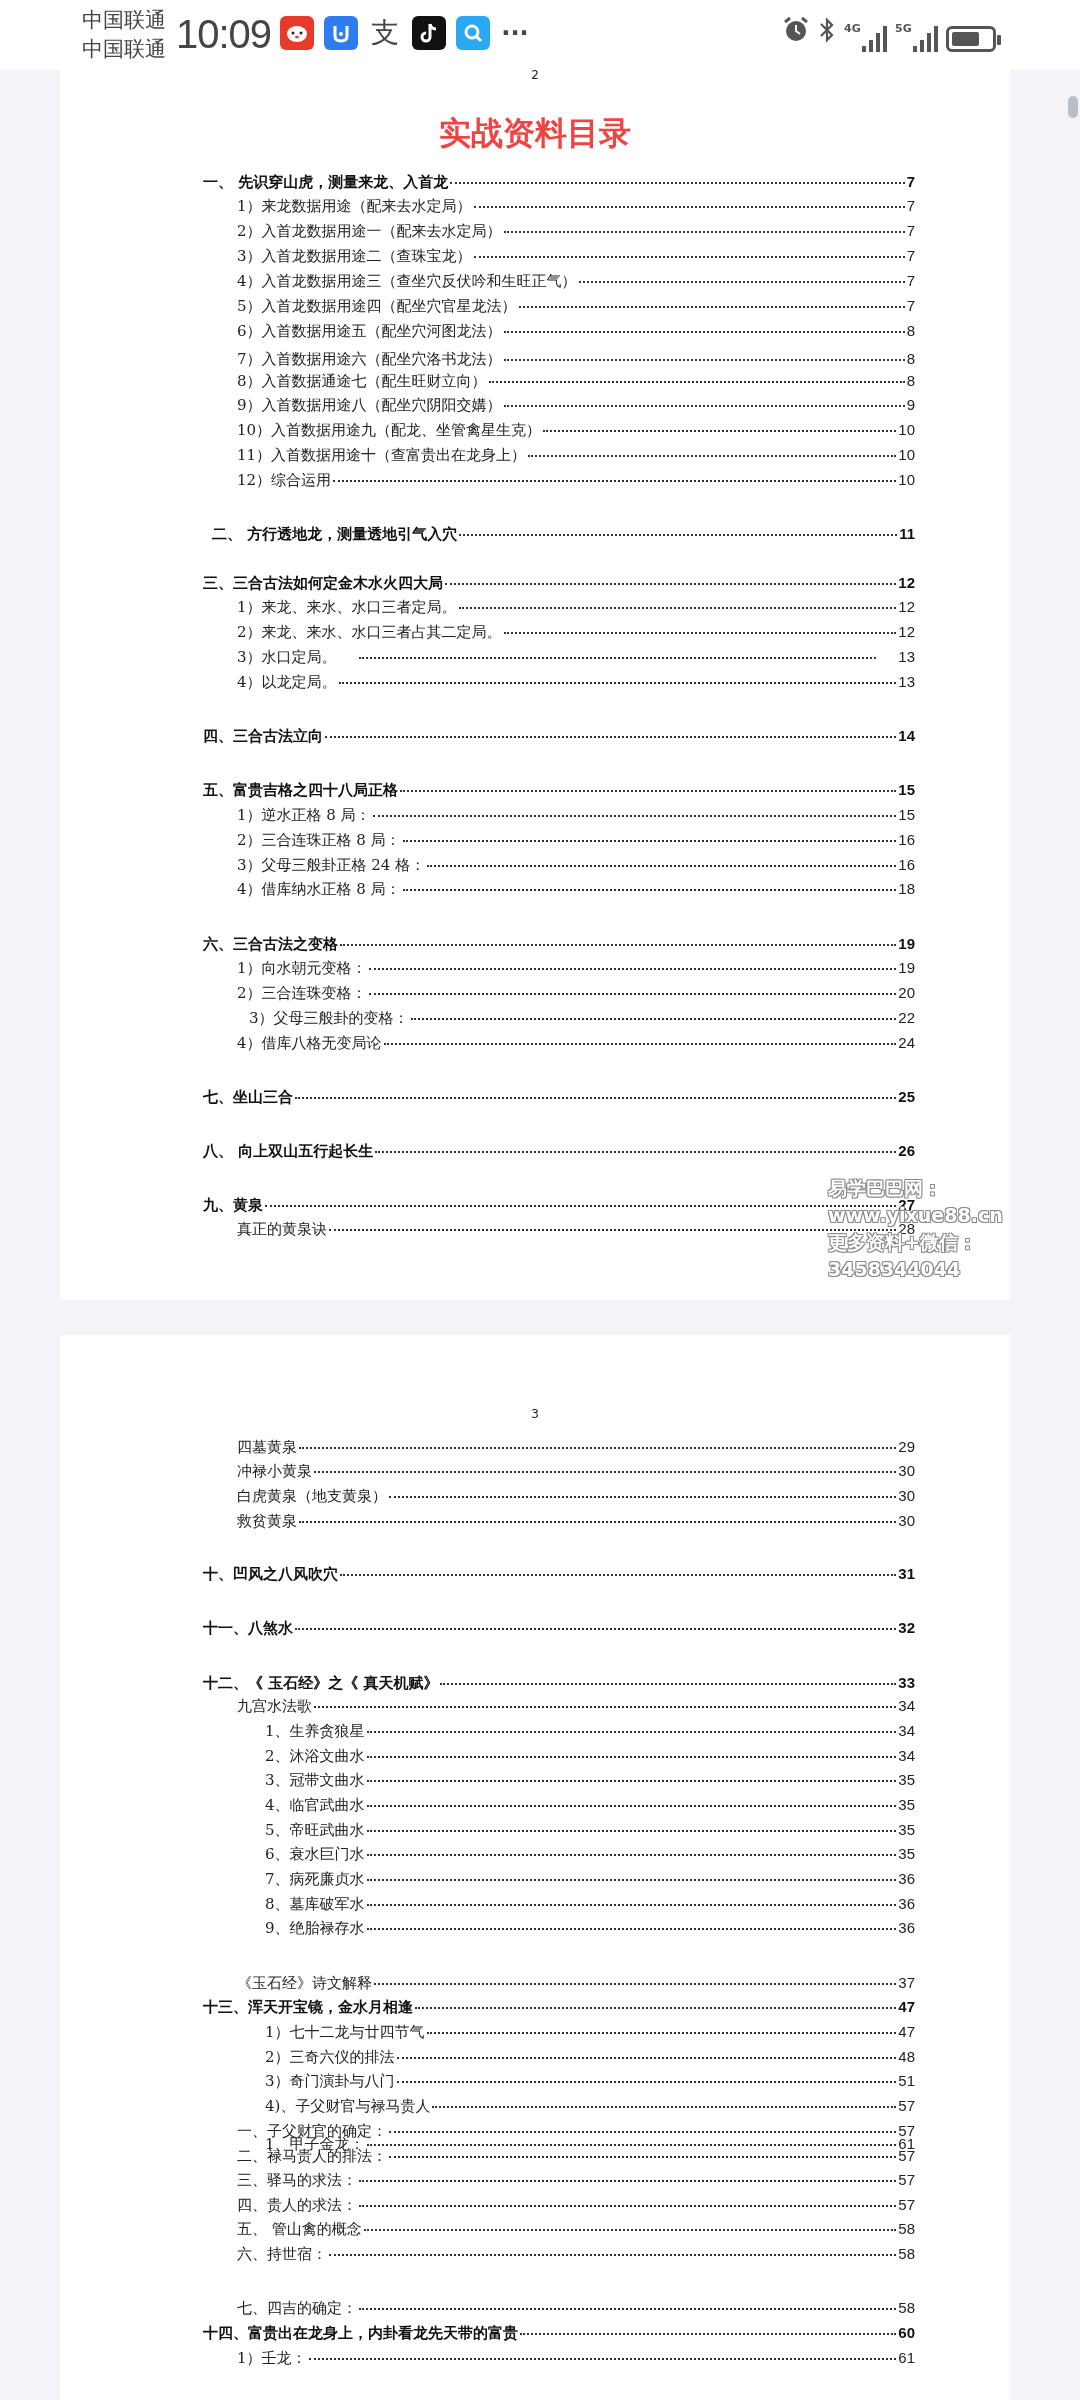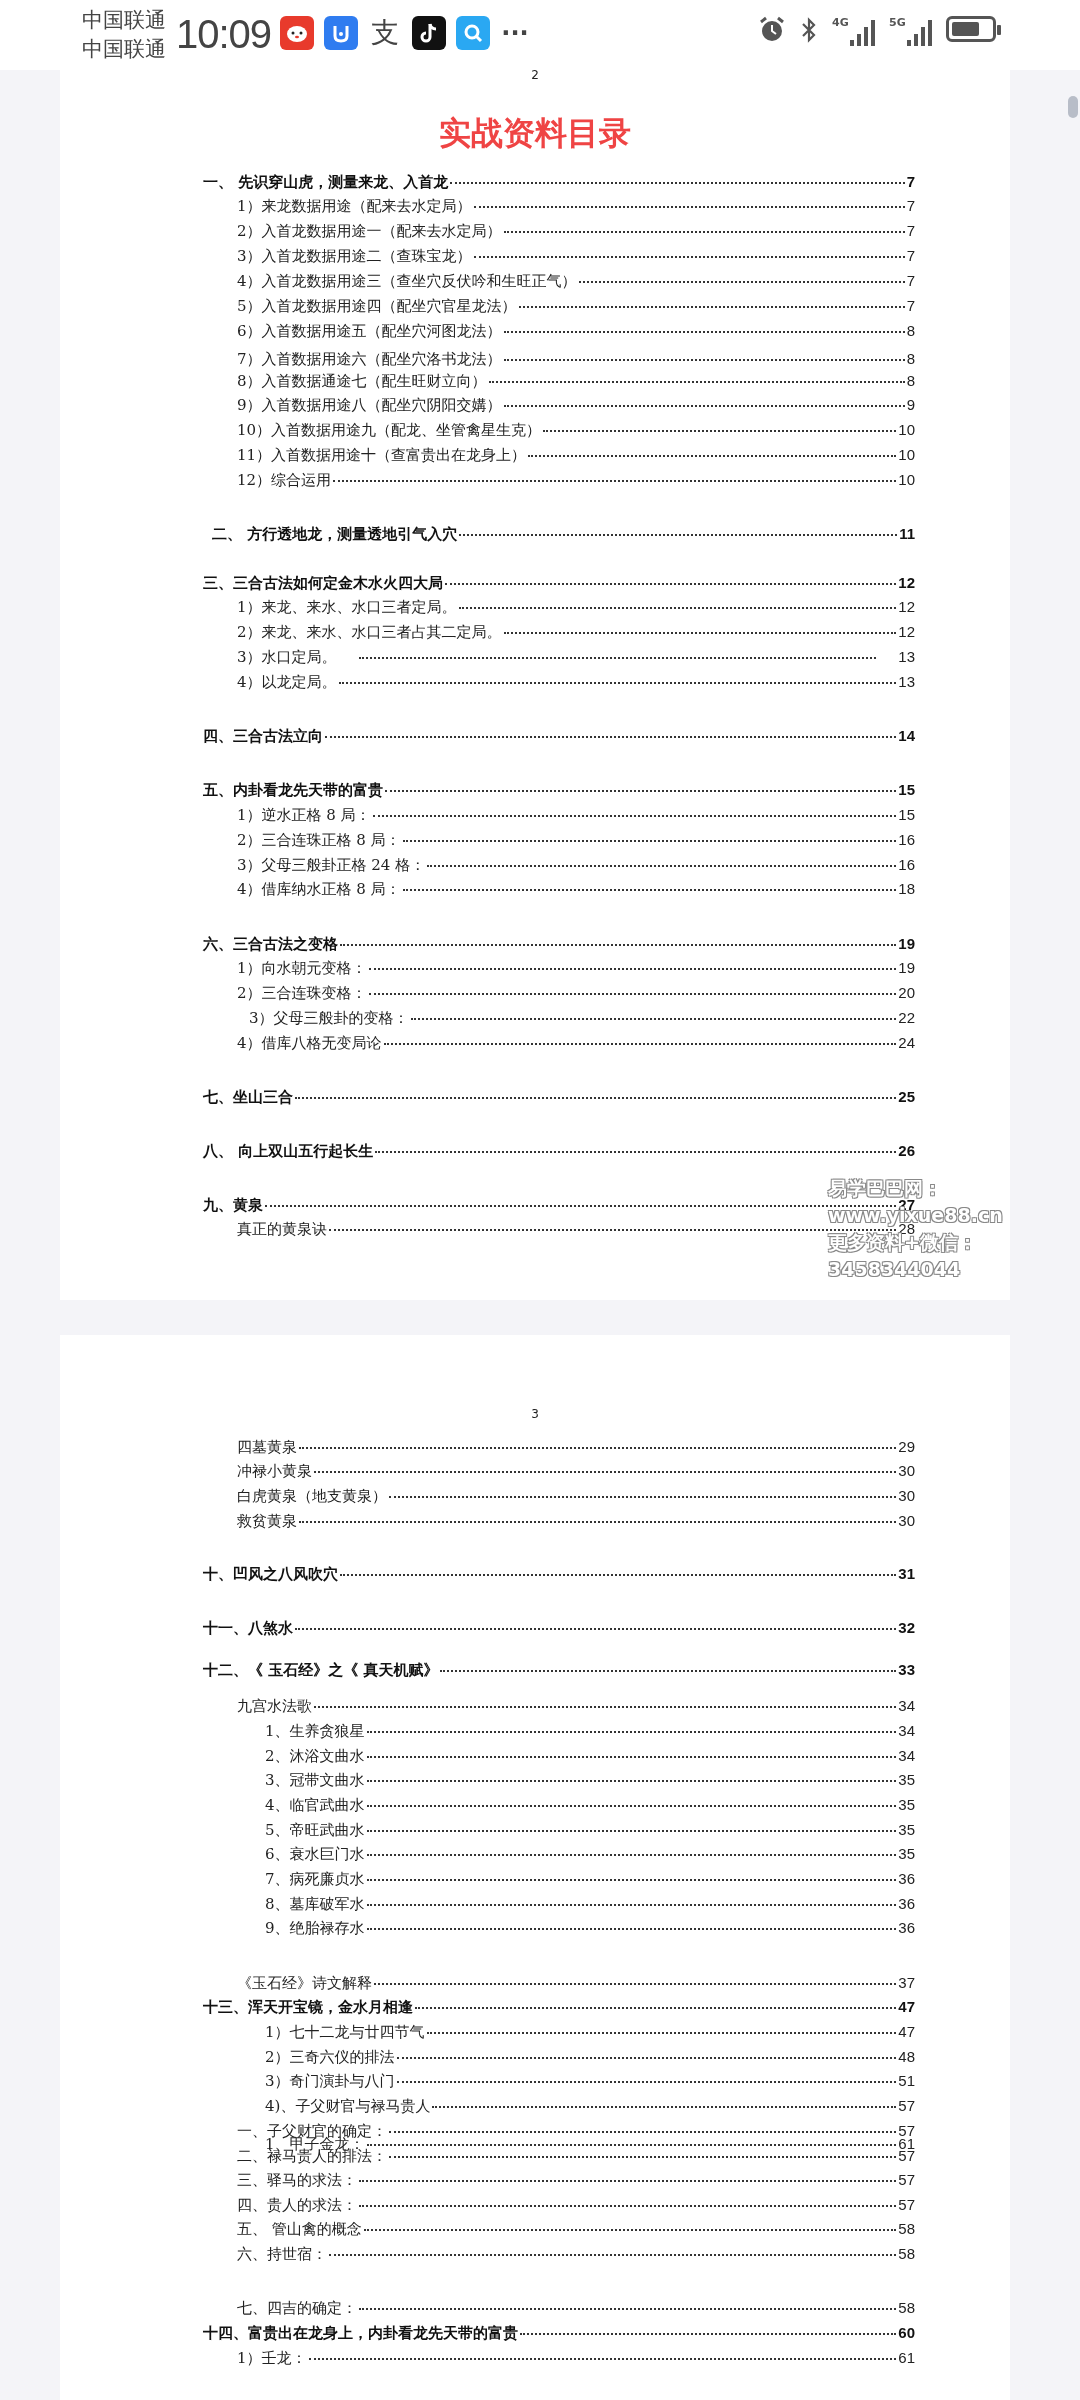--- a/index.html
+++ b/index.html
@@ -24,21 +24,21 @@
   .app-icon {
     width:34px; height:34px; border-radius:6px; display:flex; align-items:center; justify-content:center;
     color:#fff; font-size:20px; font-weight:bold;
   }
   .ai-jd { background:#e83a2c; }
   .ai-blue { background:#2f7cf0; }
   .ai-zhi { background:transparent; color:#444; font-size:28px; font-weight:normal; }
   .ai-tiktok { background:#111; }
   .ai-search { background:#2aa8f2; }
   .ai-more { color:#444; font-size:24px; background:transparent; width:30px; }
-  .sys-icons { position:absolute; right:84px; top:16px; display:flex; gap:14px; align-items:flex-start; color:#555; }
+  .sys-icons { position:absolute; right:84px; top:16px; display:flex; gap:8px; align-items:flex-end; color:#555; }
   .sys-icon { font-size:26px; line-height:34px; color:#555; }
   .sig { display:flex; align-items:flex-end; gap:3px; height:30px; position:relative; padding-left:18px; }
   .sig .lbl { position:absolute; left:0; top:0; font-size:11px; font-weight:bold; color:#555; }
   .sig i { display:block; width:4px; background:#555; }
   .battery { width:50px; height:26px; border:3px solid #555; border-radius:6px; position:relative; box-sizing:border-box; }
   .battery::after { content:""; position:absolute; right:-8px; top:6px; width:4px; height:10px; background:#555; border-radius:1px; }
   .battery .fill { position:absolute; left:3px; top:3px; bottom:3px; width:27px; background:#555; border-radius:2px; }
 
   
   .scroll-thumb {
@@ -251,21 +251,21 @@
         <span class="label">4）以龙定局。</span>
         <span class="dots"></span>
         <span class="pg">13</span>
       </div>
       <div class="toc-row bold" style="left: 143px; top: 657px;">
         <span class="label">四、三合古法立向</span>
         <span class="dots"></span>
         <span class="pg">14</span>
       </div>
       <div class="toc-row bold" style="left: 143px; top: 711px;">
-        <span class="label">五、内卦看龙先天带的富贵</span>
+        <span class="label">五、富贵吉格之四十八局正格</span>
         <span class="dots"></span>
         <span class="pg">15</span>
       </div>
       <div class="toc-row" style="left: 177px; top: 736px;">
         <span class="label">1）逆水正格 8 局：</span>
         <span class="dots"></span>
         <span class="pg">15</span>
       </div>
       <div class="toc-row" style="left: 177px; top: 761px;">
         <span class="label">2）三合连珠正格 8 局：</span>
@@ -356,21 +356,21 @@
       <div class="toc-row bold" style="left: 143px; top: 230px;">
         <span class="label">十、凹风之八风吹穴</span>
         <span class="dots"></span>
         <span class="pg">31</span>
       </div>
       <div class="toc-row bold" style="left: 143px; top: 284px;">
         <span class="label">十一、八煞水</span>
         <span class="dots"></span>
         <span class="pg">32</span>
       </div>
-      <div class="toc-row bold" style="left: 143px; top: 326px;">
+      <div class="toc-row bold" style="left: 143px; top: 339px;">
         <span class="label">十二、《 玉石经》之《 真天机赋》</span>
         <span class="dots"></span>
         <span class="pg">33</span>
       </div>
       <div class="toc-row" style="left: 177px; top: 362px;">
         <span class="label">九宫水法歌</span>
         <span class="dots"></span>
         <span class="pg">34</span>
       </div>
       <div class="toc-row" style="left: 205px; top: 387px;">

